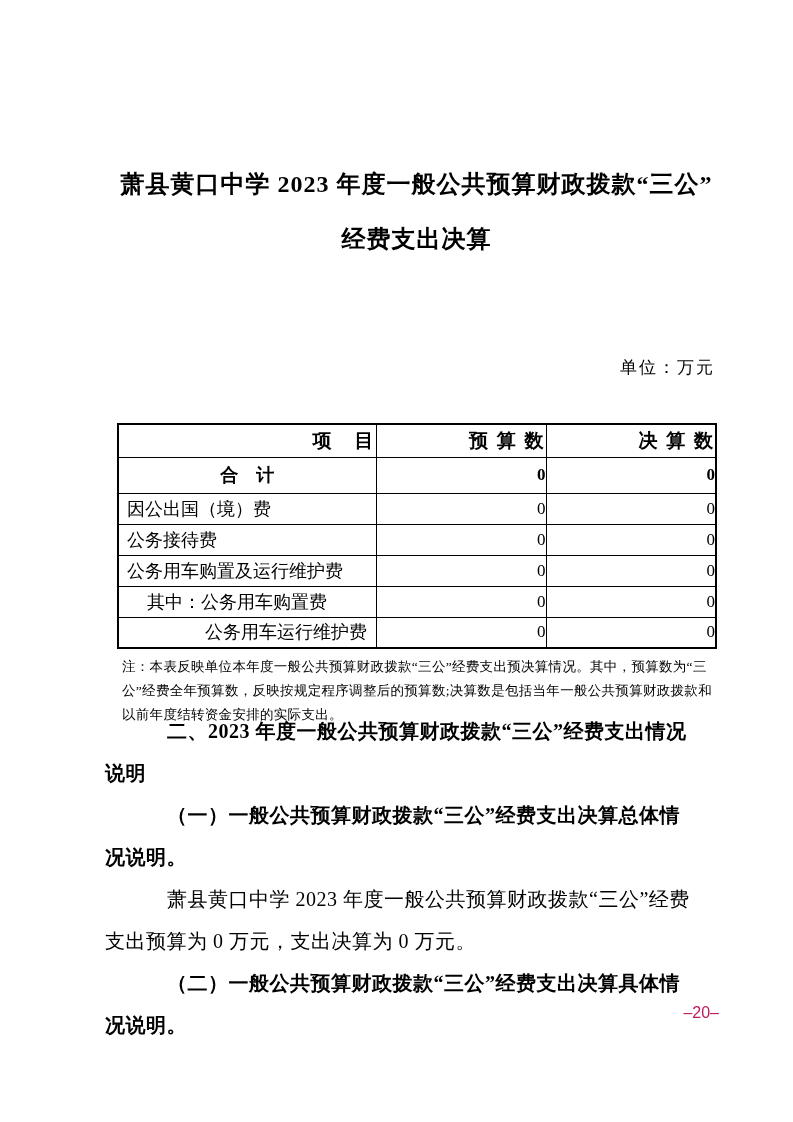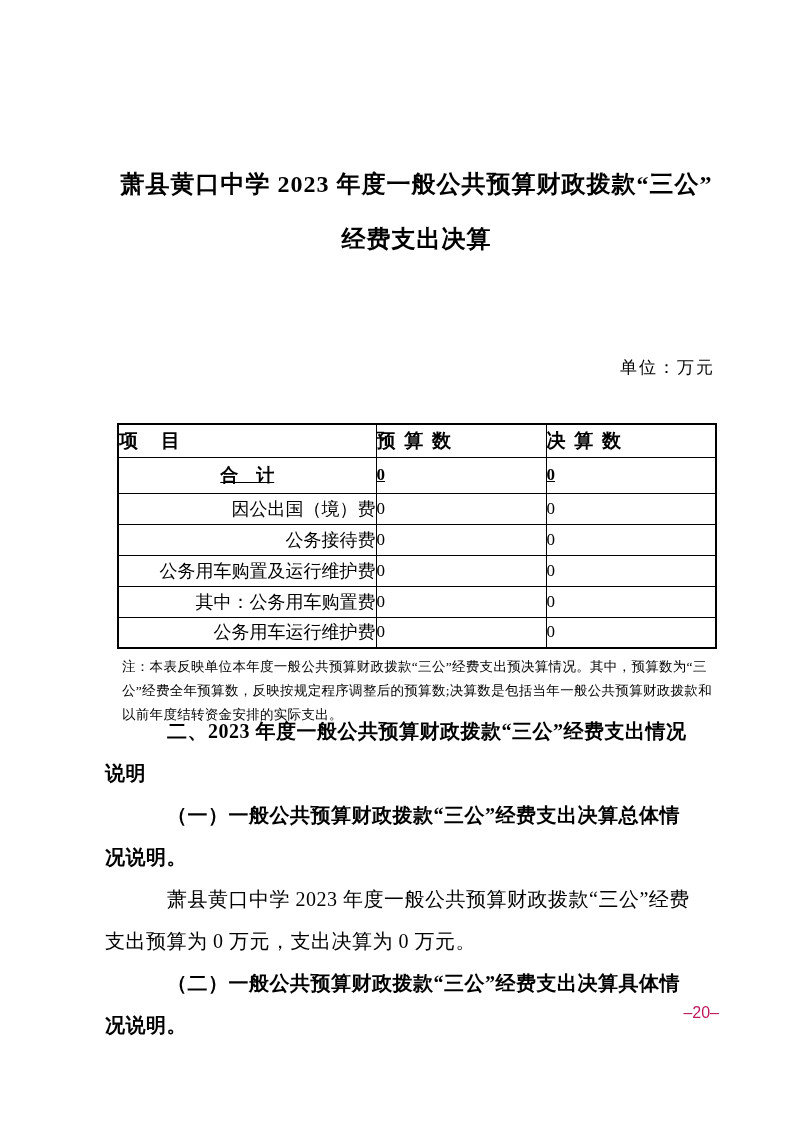--- a/index.html
+++ b/index.html
@@ -22,30 +22,30 @@
   .sec1-heading .line { line-height:39px; }
   .sec1-heading .line.ind { text-indent:62px; }
 
   
   .unit-label { position:absolute; top:334px; left:84px; width:611px;
     text-align:right; font-size:17px; line-height:28px; letter-spacing:2px; }
 
   
   table.fin-table { position:absolute; top:403px; left:97px; width:598px;
     border-collapse:collapse; table-layout:fixed; border:2px solid #000; }
-  .fin-table td { border:1px solid #000; text-align:left; vertical-align:middle;
+  .fin-table td { border:1px solid #000; text-align:right; vertical-align:middle;
     overflow:hidden; white-space:nowrap; }
   .fin-table col.c1 { width:258px; }
   .fin-table col.c2 { width:170px; }
   .fin-table col.c3 { width:170px; }
   .fin-table tr.r-head  { height:33px; }
-  .fin-table tr.r-total { height:36px;text-decoration:underline; }
+  .fin-table tr.r-total { height:36px; }
   .fin-table tr.r-data  { height:31px; }
   .fin-table td.th  { font-size:19px; font-weight:bold; letter-spacing:2px; }
-  .fin-table td.lbl { text-align:right; font-size:18px; padding-left:8px; }
+  .fin-table td.lbl { text-align:left; font-size:18px; padding-left:8px; }
   .fin-table td.lbl.center { text-align:center; padding-left:0; }
   .fin-table td.num { font-size:17px; }
   .fin-table .bold  { font-weight:bold; }
   .fin-table td.pad1 { padding-left:28px;font-family:Liberation Serif, serif; }
   .fin-table td.pad2 { padding-left:86px; }
 
   
   .table-note { position:absolute; top:632px; left:97px; width:618px;
     font-size:13.5px; letter-spacing:0.3px; }
   .table-note .line { line-height:19px; white-space:nowrap; }

